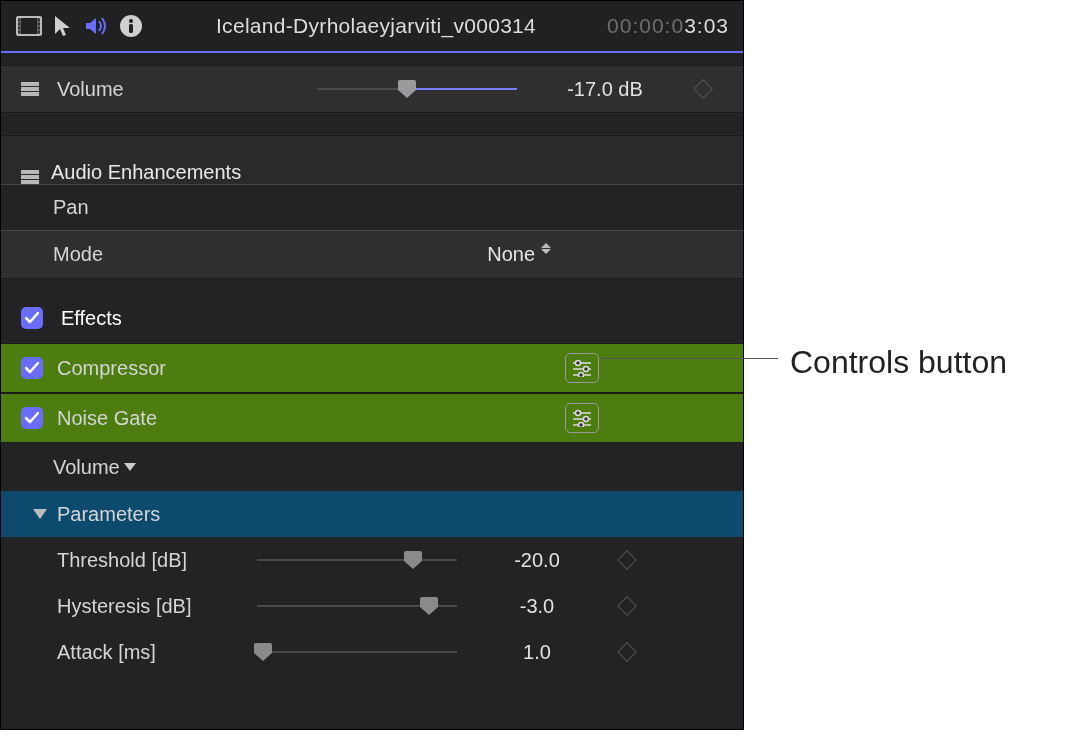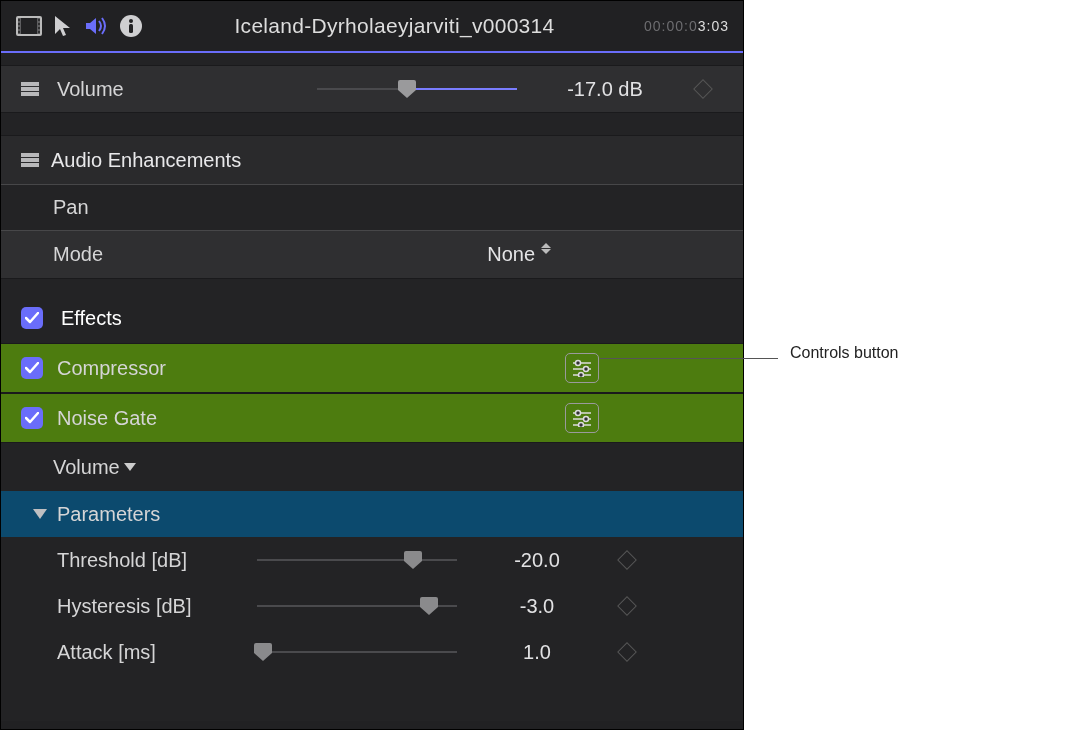--- a/index.html
+++ b/index.html
@@ -24,21 +24,21 @@
     display: flex;
     align-items: center;
     height: 52px;
     padding: 4px 14px;
     background: #212123;
     border-bottom: 2px solid #6a6dfa;
     gap: 6px;
   }
   .hdr .icon { width: 28px; height: 28px; display:flex;align-items:center;justify-content:center;}
   .hdr .title { flex: 1; text-align: center; font-size: 21px; letter-spacing: .3px; color:#ddd;}
-  .hdr .time { font-size: 14px; color:#ddd; letter-spacing:1px;}
+  .hdr .time { font-size: 21px; color:#ddd; letter-spacing:1px;}
   .hdr .time .dim { color:#6d6d70;}
   
   .row {
     display: flex;
     align-items: center;
     height: 46px;
     padding: 0 20px;
     background: #2f2f31;
     border-top: 1px solid #1a1a1c;
     border-bottom: 1px solid #1a1a1c;
@@ -57,21 +57,21 @@
   
   .slider { position:relative; height:20px; flex:0 0 200px; margin:0 10px;}
   .track-bg { position:absolute;left:0;right:0;top:9px;height:2px;background:#4a4a4d;}
   .track-fill { position:absolute;left:0;top:9px;height:2px;background:#7a7dff;}
   .thumb {
     position:absolute;top:1px;width:18px;height:18px;margin-left:-9px;
   }
   .thumb svg{display:block;}
   
   .sect {
-    display:flex;align-items:center;height:50px;padding:0 20px;
+    display:flex;align-items:flex-end;height:50px;padding:0 20px;
     background:#2a2a2c;color:#e8e8ea;font-size:20px;gap:12px;
     border-top:1px solid #1a1a1c;border-bottom:1px solid #474749;
   }
   .sub {
     display:flex;align-items:center;height:46px;padding:0 52px;
     font-size:20px;color:#d5d5d6;background:#232325;
     border-bottom:1px solid #474749;
   }
   .moderow {
     display:flex;align-items:center;height:48px;padding:0 52px 0 52px;
@@ -128,21 +128,21 @@
   .gap22{height:22px;background:#232325;}
   .gap14{height:14px;background:#232325;}
   
   .collapse-icon{width:18px;height:14px;}
   .collapse-icon rect{fill:#b8b8ba;}
   
   .callout-line{
     position:absolute;left:600px;top:358px;width:178px;height:1px;background:#555;
   }
   .callout-text{
-    position:absolute;left:790px;top:344px;font-size:16px;color:#222;font-family: "Helvetica Neue", Arial, sans-serif;
+    position:absolute;left:790px;top:344px;font-size:32px;color:#222;font-family: "Helvetica Neue", Arial, sans-serif;
   }
 </style>
 </head>
 <body>
 
 <div class="panel">
 
   <div class="hdr">
     <span class="icon">
       <svg width="26" height="22" viewBox="0 0 26 22">

